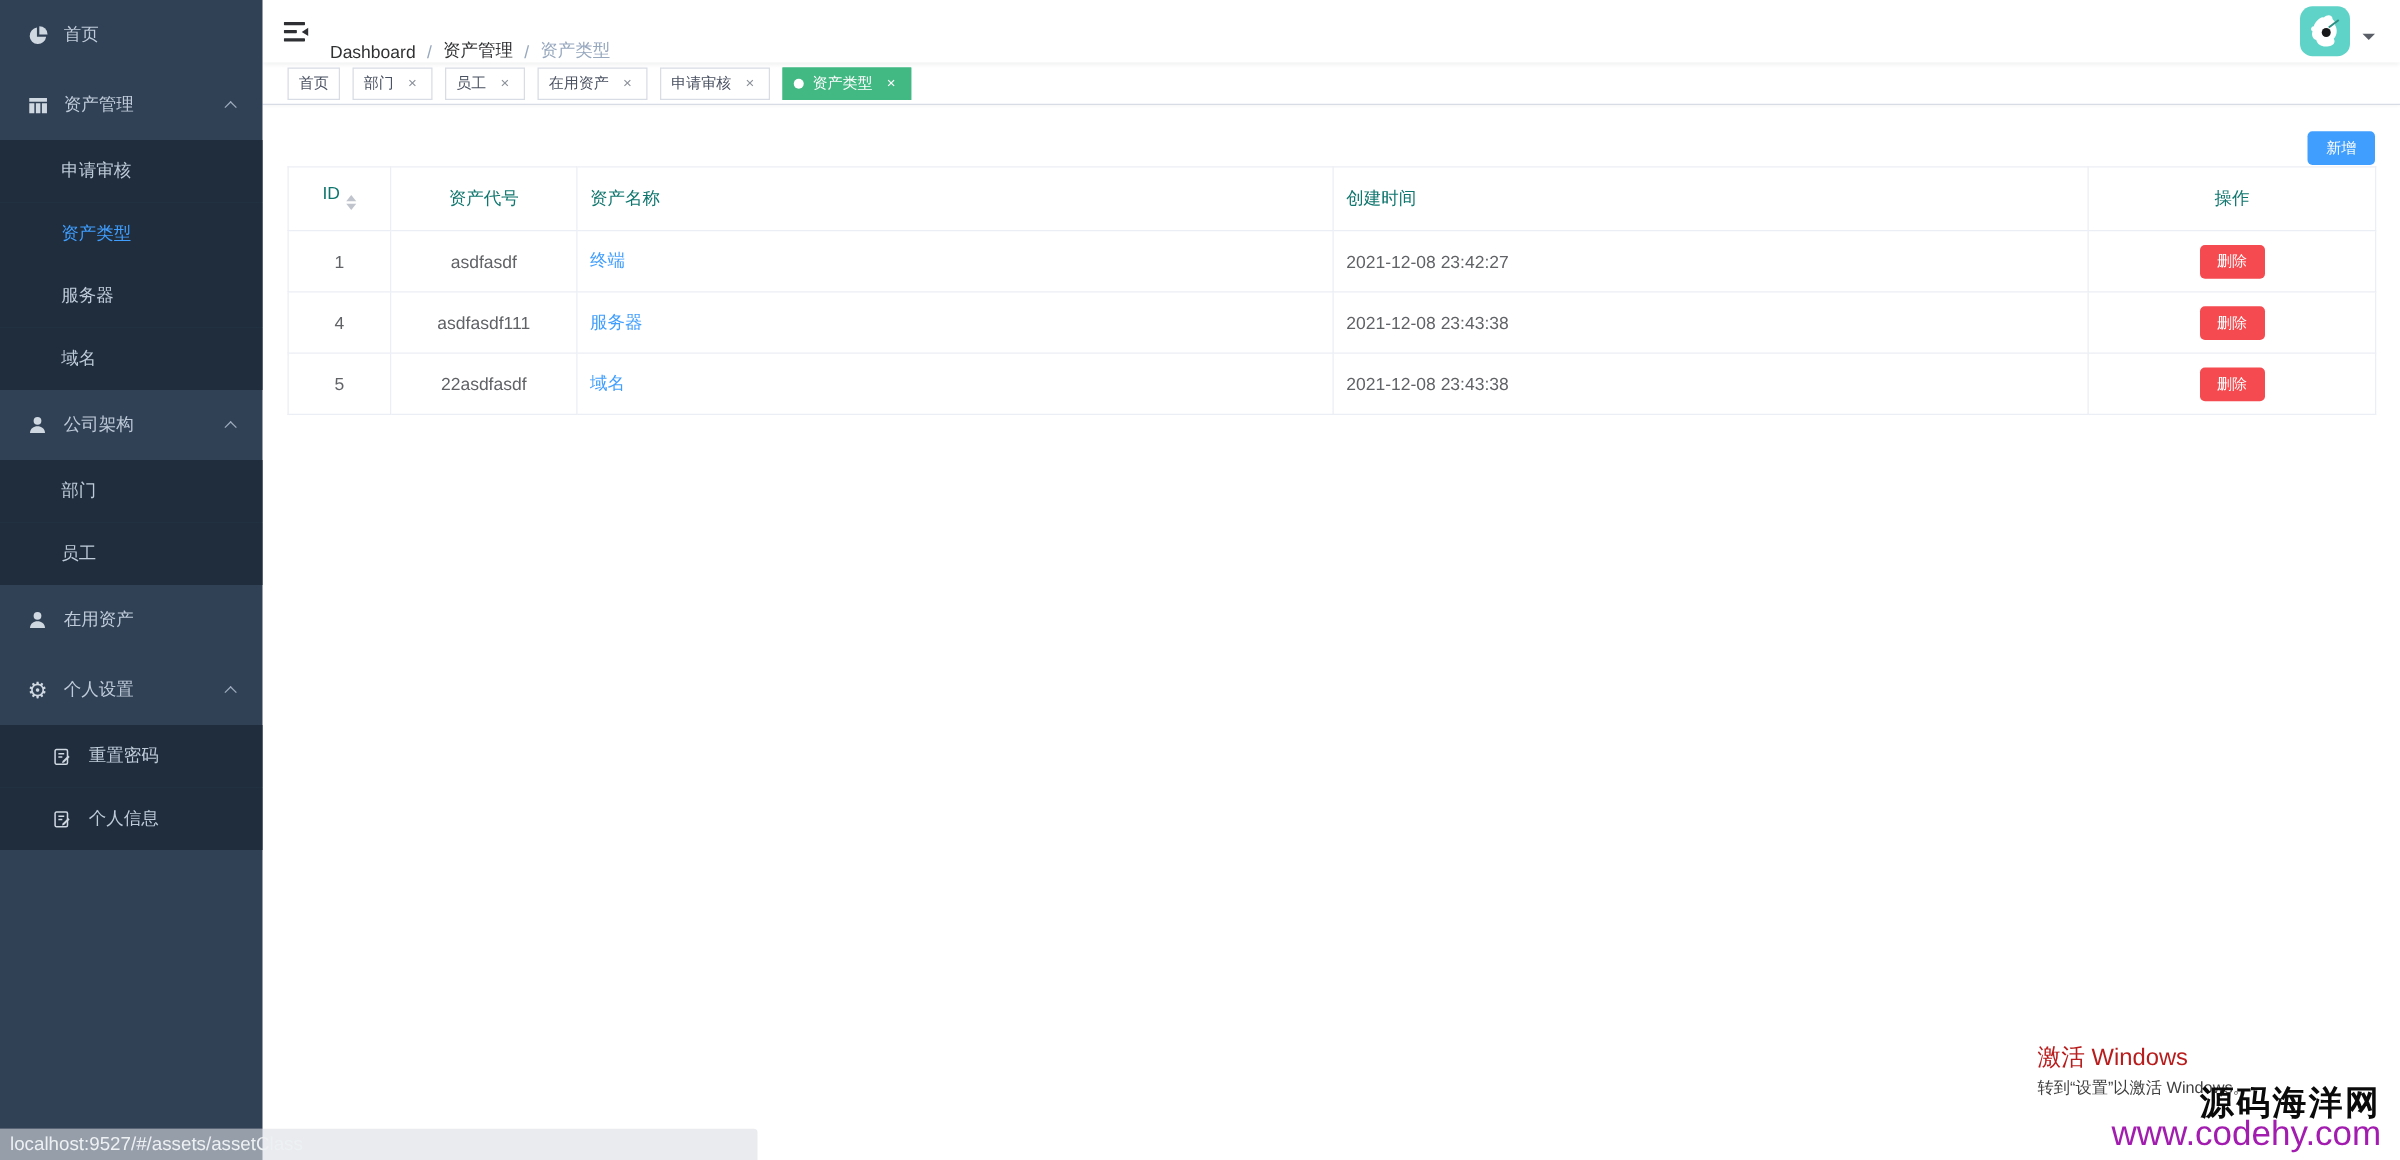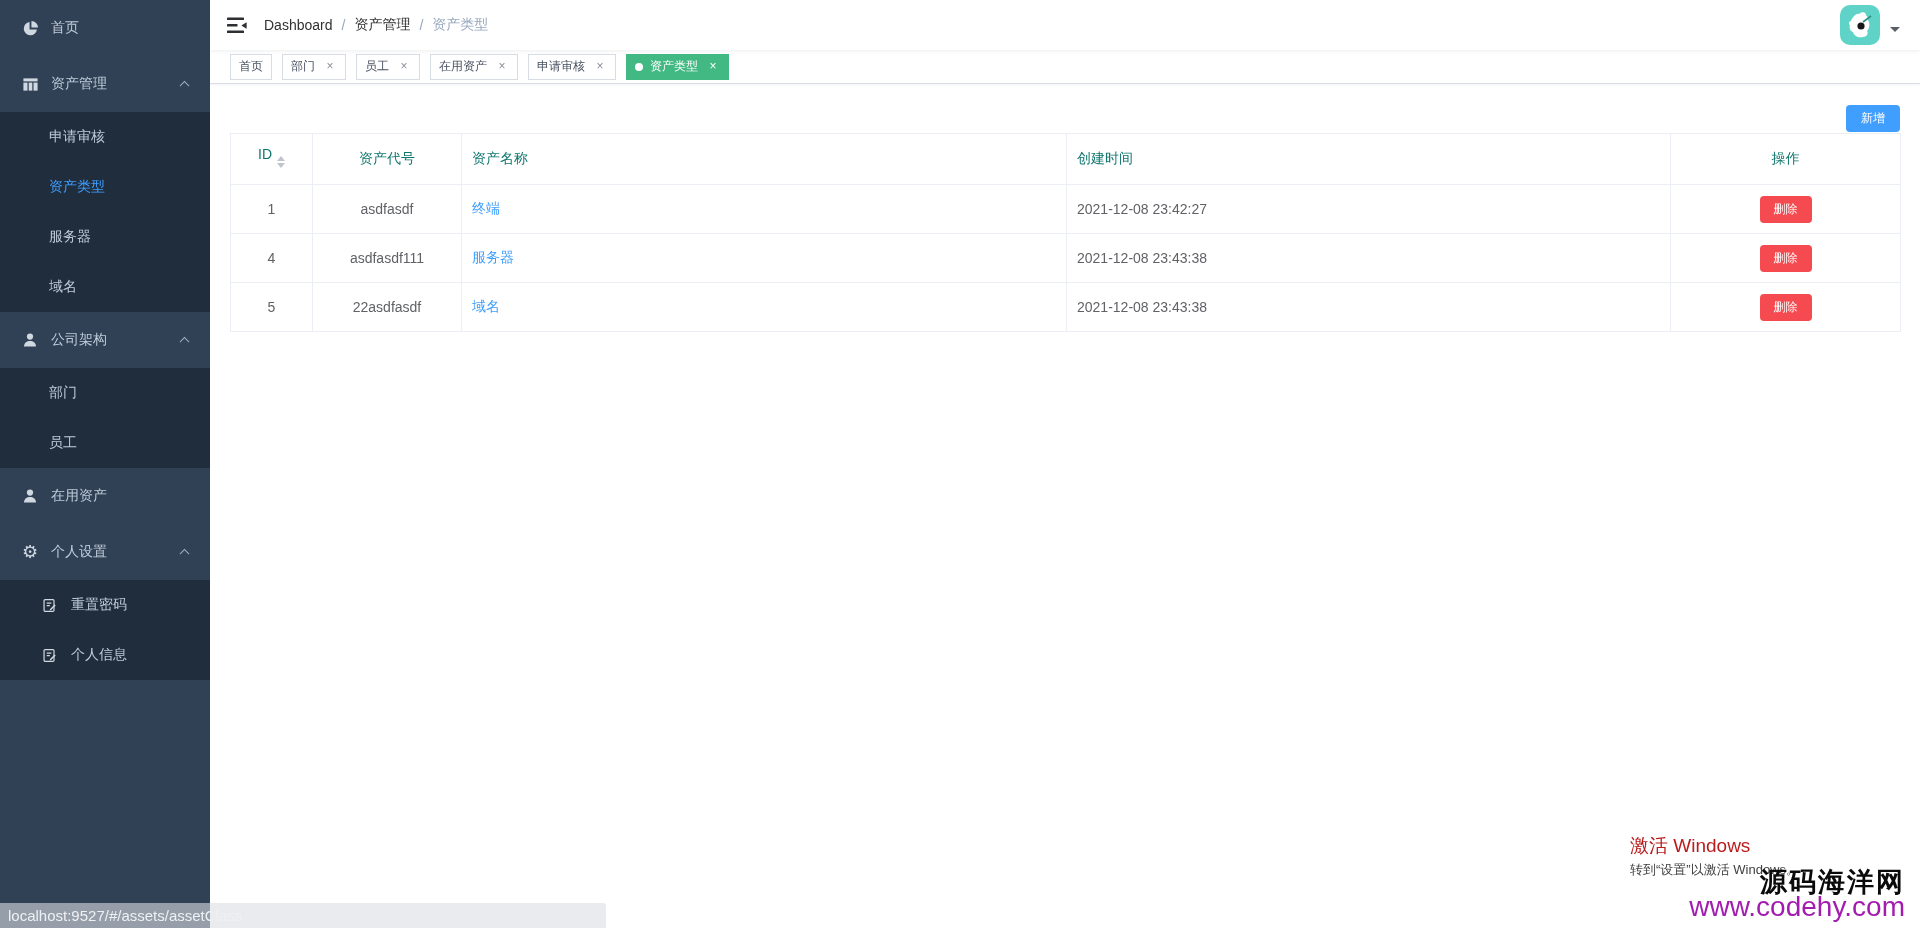--- a/index.html
+++ b/index.html
@@ -21,21 +21,21 @@
               border-left:1.6px solid #9eacbd; border-top:1.6px solid #9eacbd;
               transform:translateY(-25%) rotate(45deg); }
   .submenu-item { height:50px; display:flex; align-items:center; padding-left:49px;
                   background:#1f2d3d; color:#bfcbd9; font-size:14px; cursor:pointer; }
   .submenu-item.active { color:#409eff; }
   .submenu-item.has-icon { padding-left:40px; }
   .submenu-item.has-icon .mi-icon { margin-right:13px; }
 
   
   .navbar { position:absolute; left:210px; top:0; right:0; height:50px; background:#fff;
-            box-shadow:0 1px 4px rgba(0,21,41,.08); display:flex; align-items:center; z-index:4; }
+            box-shadow:0 1px 4px rgba(0,21,41,.08); display:flex; align-items:flex-end; z-index:4; }
   .hamburger { padding:0 17px; color:#2d2f33; cursor:pointer; display:inline-flex; align-items:center; height:100%; }
   .breadcrumb { font-size:14px; display:flex; align-items:center; }
   .bc-item { color:#303133; cursor:pointer; }
   .bc-sep { color:#97a8be; margin:0 9px; }
   .bc-current { color:#97a8be; }
   .avatar { position:absolute; right:40px; top:5px; width:40px; height:40px; border-radius:10px;
             background:#5fd3c7; overflow:hidden; cursor:pointer; }
   .avatar-caret { position:absolute; right:20px; top:27px; width:0; height:0; cursor:pointer;
                   border:5px solid transparent; border-top-color:#5a5e66; }
 

